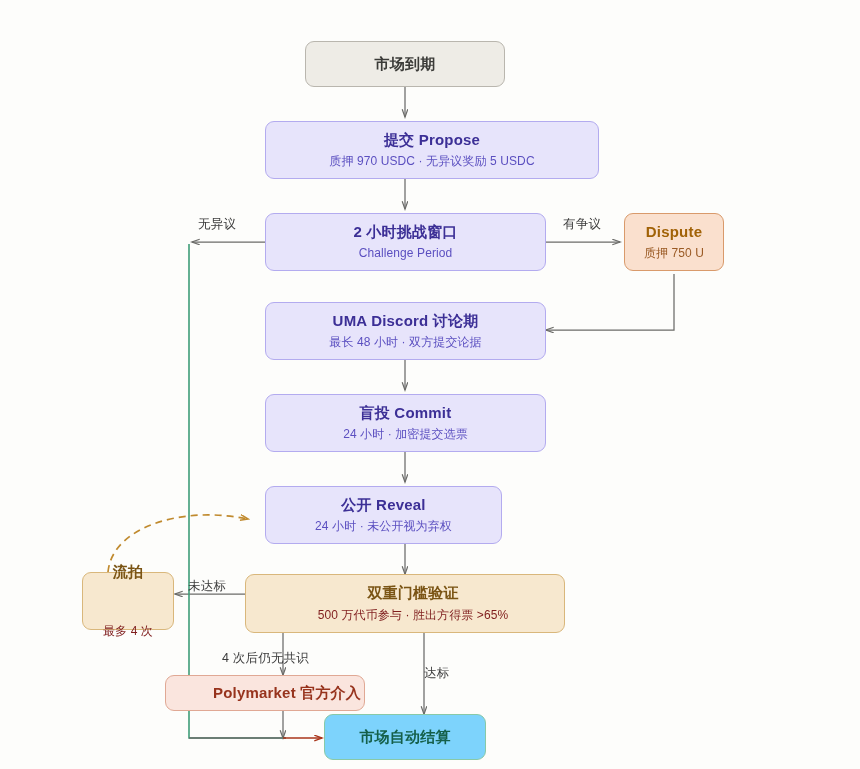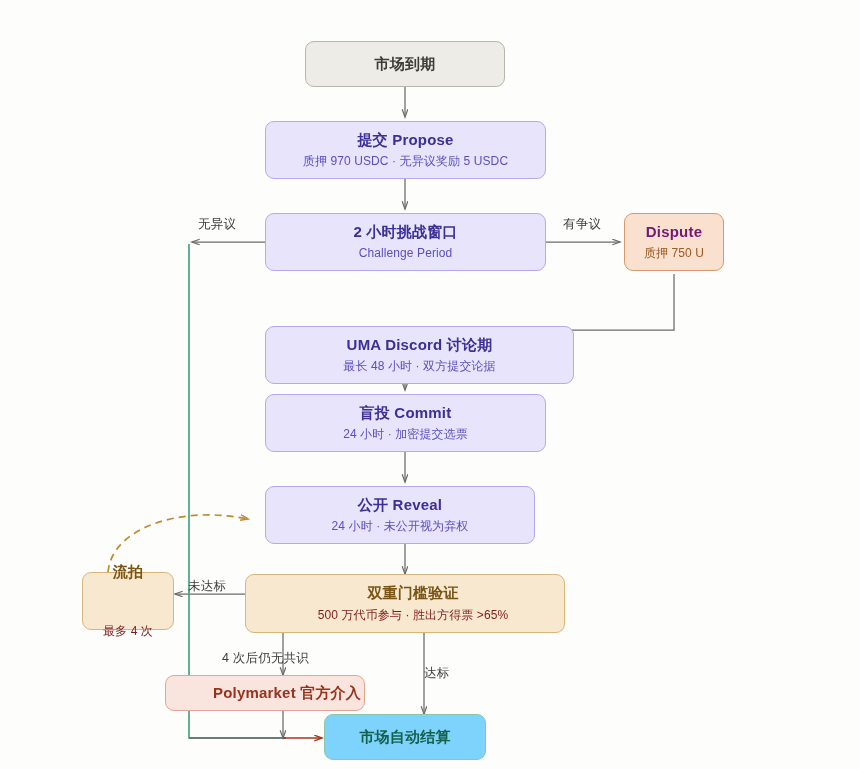--- a/index.html
+++ b/index.html
@@ -47,21 +47,21 @@
   }
   
   .t-gray   { background: #eeece6; border-color: #b9b6ae; }
   .t-gray   .title { color: #3b3b38; }
 
   .t-purple { background: #e7e4fb; border-color: #b3abef; }
   .t-purple .title { color: #3c2f96; }
   .t-purple .sub   { color: #5b4fc0; }
 
   .t-peach  { background: #fae0ce; border-color: #d99a6b; }
-  .t-peach  .title { color: #701a75; }
+  .t-peach  .title { color: #a16207; }
   .t-peach  .sub   { color: #9a5a24; }
 
   .t-tan    { background: #f7e8cf; border-color: #d9b77b; }
   .t-tan    .title { color: #7a5414; }
   .t-tan    .sub   { color: #7f1d1d; }
 
   .t-pink   { background: #fae5de; border-color: #e0a894; }
   .t-pink   .title { color: #97331d; }
 
   .t-mint   { background: #7dd3fc; border-color: #88c9a7; }
@@ -135,46 +135,46 @@
   <div class="elabel" style="left:198px; top:216px;">无异议</div>
   <div class="elabel" style="left:563px; top:216px;">有争议</div>
   <div class="elabel" style="left:188px; top:578px;">未达标</div>
   <div class="elabel" style="left:222px; top:650px;">4 次后仍无共识</div>
   <div class="elabel" style="left:424px; top:665px;">达标</div>
 
   <div class="node t-gray" style="left:305px; top:41px; width:200px; height:46px;">
     <div class="title">市场到期</div>
   </div>
 
-  <div class="node t-purple" style="left:265px; top:121px; width:281px; height:58px;">
+  <div class="node t-purple" style="left:265px; top:121px; width:334px; height:58px;">
     <div class="title">提交 Propose</div>
     <div class="sub">质押 970 USDC · 无异议奖励 5 USDC</div>
   </div>
 
   <div class="node t-purple" style="left:265px; top:213px; width:281px; height:58px;">
     <div class="title">2 小时挑战窗口</div>
     <div class="sub">Challenge Period</div>
   </div>
 
   <div class="node t-peach" style="left:624px; top:213px; width:100px; height:58px;">
     <div class="title">Dispute</div>
     <div class="sub">质押 750 U</div>
   </div>
 
-  <div class="node t-purple" style="left:265px; top:302px; width:309px; height:58px;margin-top:24px;">
+  <div class="node t-purple" style="left:265px; top:302px; width:281px; height:58px;">
     <div class="title">UMA Discord 讨论期</div>
     <div class="sub">最长 48 小时 · 双方提交论据</div>
   </div>
 
   <div class="node t-purple" style="left:265px; top:394px; width:281px; height:58px;">
     <div class="title">盲投 Commit</div>
     <div class="sub">24 小时 · 加密提交选票</div>
   </div>
 
-  <div class="node t-purple" style="left:265px; top:486px; width:270px; height:58px;">
+  <div class="node t-purple" style="left:265px; top:486px; width:237px; height:58px;">
     <div class="title">公开 Reveal</div>
     <div class="sub">24 小时 · 未公开视为弃权</div>
   </div>
 
   <div class="node t-tan" style="left:245px; top:574px; width:320px; height:59px;padding-left:16px;">
     <div class="title">双重门槛验证</div>
     <div class="sub">500 万代币参与 · 胜出方得票 &gt;65%</div>
   </div>
 
   <div class="node t-tan" style="left:82px; top:572px; width:92px; height:58px;gap:38px;">

